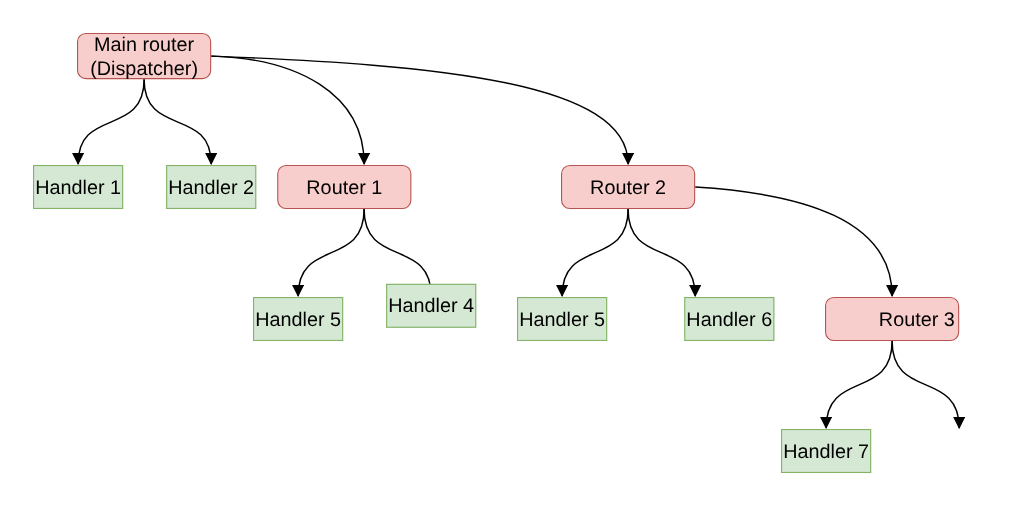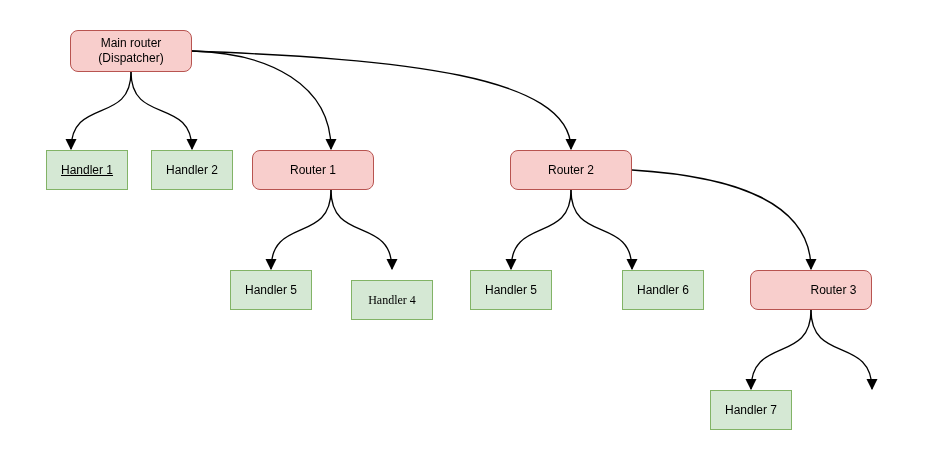--- a/index.html
+++ b/index.html
@@ -26,46 +26,46 @@
     stroke: var(--edge-color, #000);
     stroke-width: 1.3;
   }
   .node {
     position: absolute;
     box-sizing: border-box;
     display: flex;
     flex-direction: column;
     align-items: center;
     justify-content: center;
-    font-size: 12px;
+    font-size: 18px;
     line-height: 1.25;
     color: #000000;
     text-align: center;
     white-space: nowrap;
   }
   .router {
     background: var(--router-fill, #f8cecc);
     border: 1.3px solid var(--router-border, #b85450);
     border-radius: 8px;
     width: 122px;
     height: 40px;
   }
   .handler {
     background: var(--handler-fill, #d5e8d4);
     border: 1.3px solid var(--handler-border, #82b366);
     width: 82px;
     height: 40px;
   }
   .n-main     { left: 70px;  top: 30px;  height: 42px; }
-  .n-h1       { left: 46px;  top: 150px; text-decoration: underline; }
+  .n-h1       { left: 30px;  top: 150px; }
   .n-h2       { left: 151px; top: 150px; }
   .n-r1       { left: 252px; top: 150px; }
   .n-r2       { left: 510px; top: 150px; }
   .n-h3       { left: 230px; top: 270px; }
-  .n-h4       { left: 351px; top: 280px; font-family: Liberation Serif, serif; }
+  .n-h4       { left: 351px; top: 258px; }
   .n-h5       { left: 470px; top: 270px; }
   .n-h6       { left: 622px; top: 270px; }
   .n-r3       { left: 750px; top: 270px; padding-left: 45px; }
   .n-h7       { left: 710px; top: 390px; text-align: right; }
   .n-h8       { left: 831px; top: 390px; }
 </style>
 </head>
 <body>
 
 <div class="canvas">

